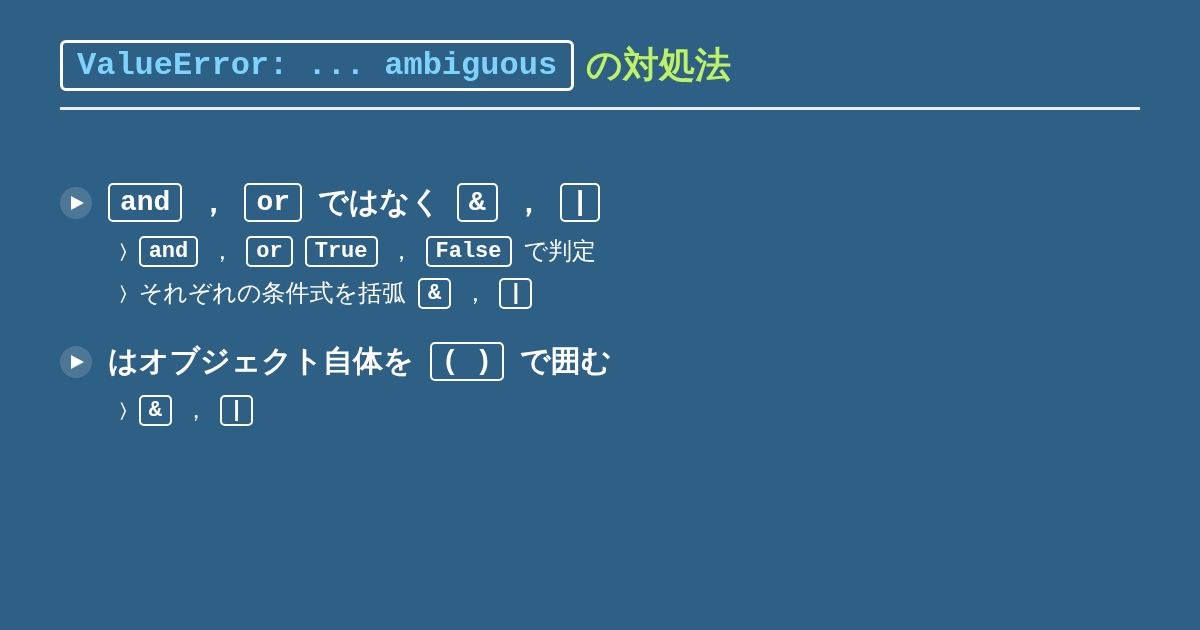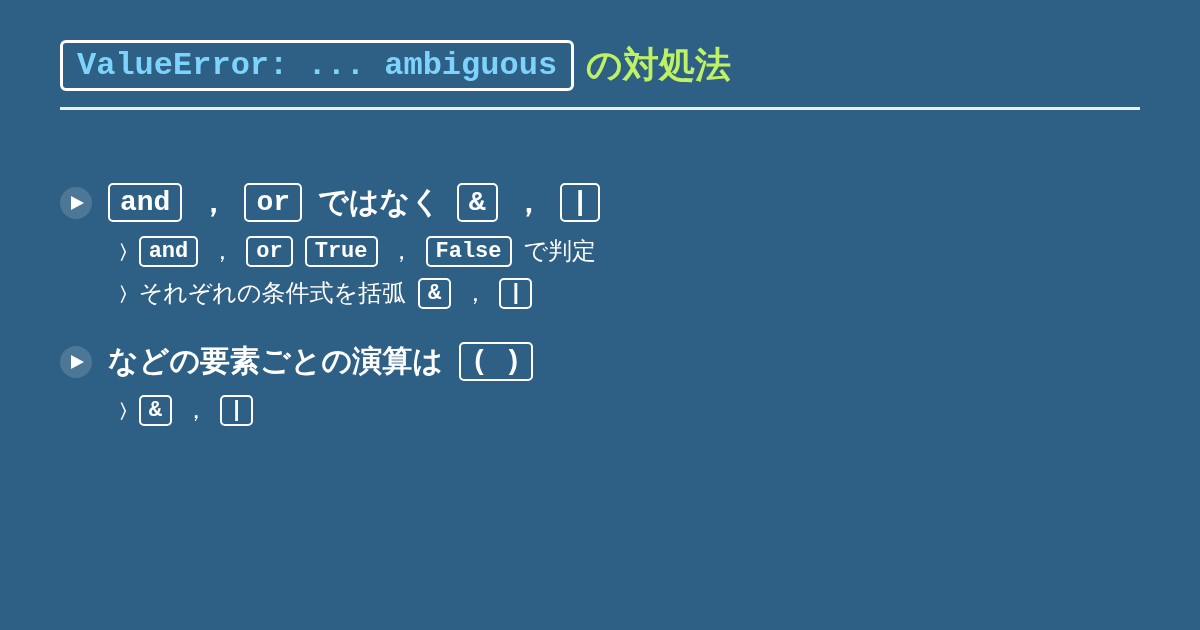--- a/index.html
+++ b/index.html
@@ -169,22 +169,23 @@
       </div>
     </div>
   </div>
 
   <div class="main-item">
     <div class="main-row">
       <svg class="chevron-filled" viewBox="0 0 32 32" fill="none" xmlns="http://www.w3.org/2000/svg">
         <circle cx="16" cy="16" r="15" fill="white" opacity="0.15" stroke="white" stroke-width="2"></circle>
         <polygon points="11,9 24,16 11,23" fill="white"></polygon>
       </svg>
-      <span>などの要素ごとの演算は</span>
+      <span>はオブジェクト自体を</span>
       <code>( )</code>
+      <span>で囲む</span>
     </div>
     <div class="sub-items">
       <div class="sub-row">
         <span class="chevron-outline">〉</span>
         <code>&amp;</code>
         <span>，</span>
         <code>|</code>
       </div>
     </div>
   </div>

